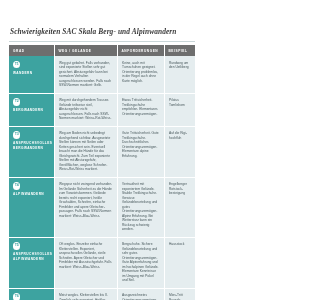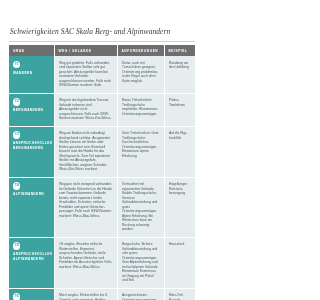--- a/index.html
+++ b/index.html
@@ -24,20 +24,21 @@
   }
   .doc-title {
     font-family: "Liberation Serif", serif;
     font-style: italic;
     font-size: 7.4px;
     line-height: 10px;
     color: #3a3a3a;
     letter-spacing: 0.1px;
     white-space: nowrap;
     margin: 0 0 3.5px 1px;
+    font-weight: bold;
   }
   .title-rule {
     height: 0;
     border-top: 0.6px solid #c9d6d8;
     margin: 0 0 3.5px 0;
   }
   table.sac {
     width: 186px;
     border-collapse: collapse;
     table-layout: fixed;

